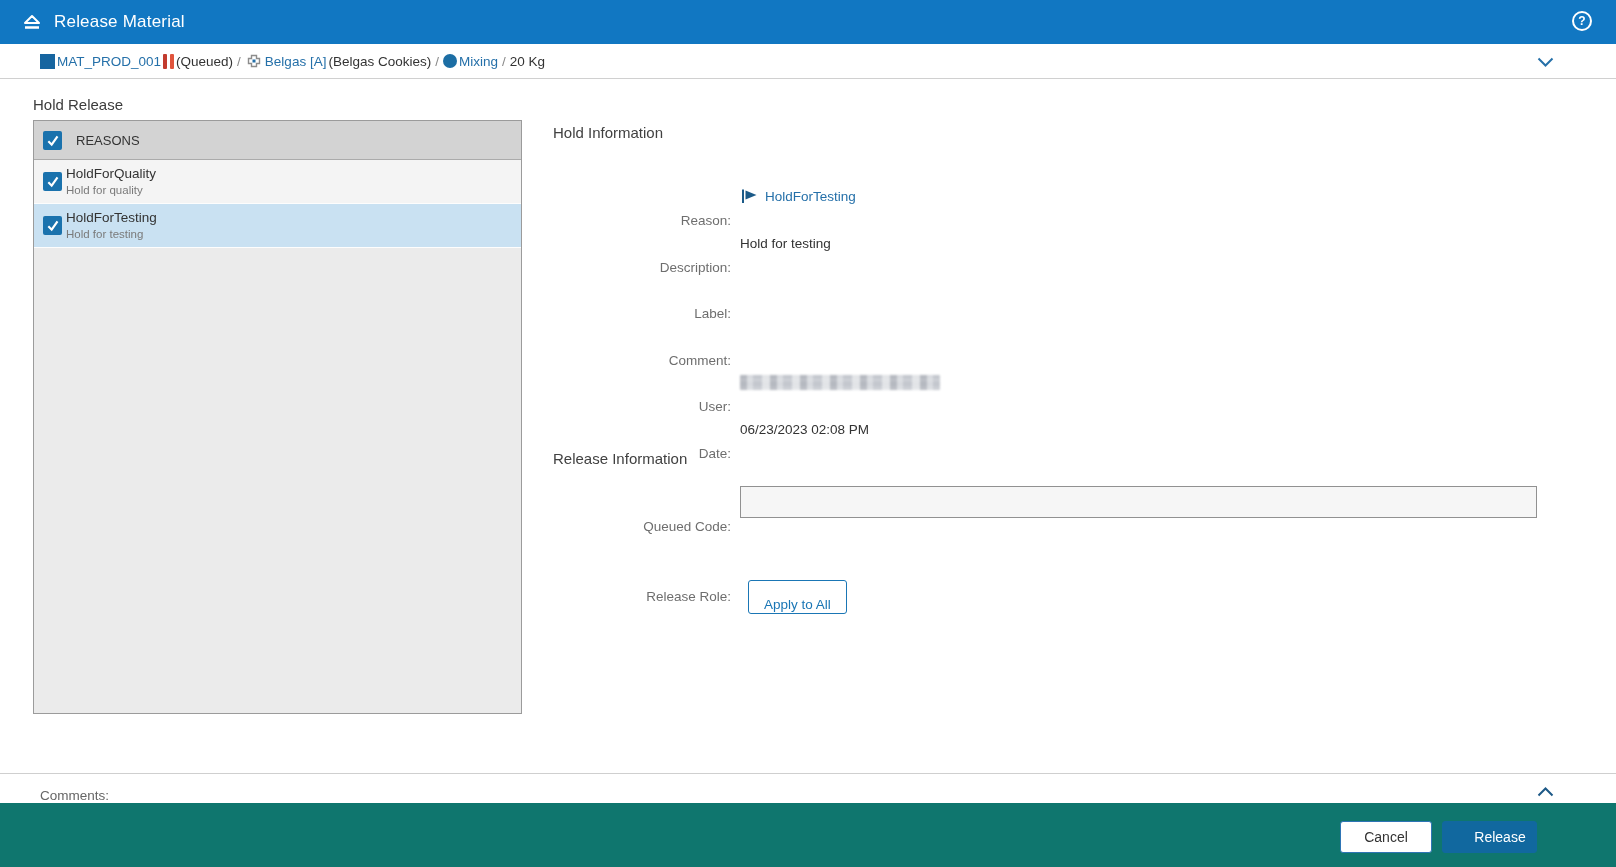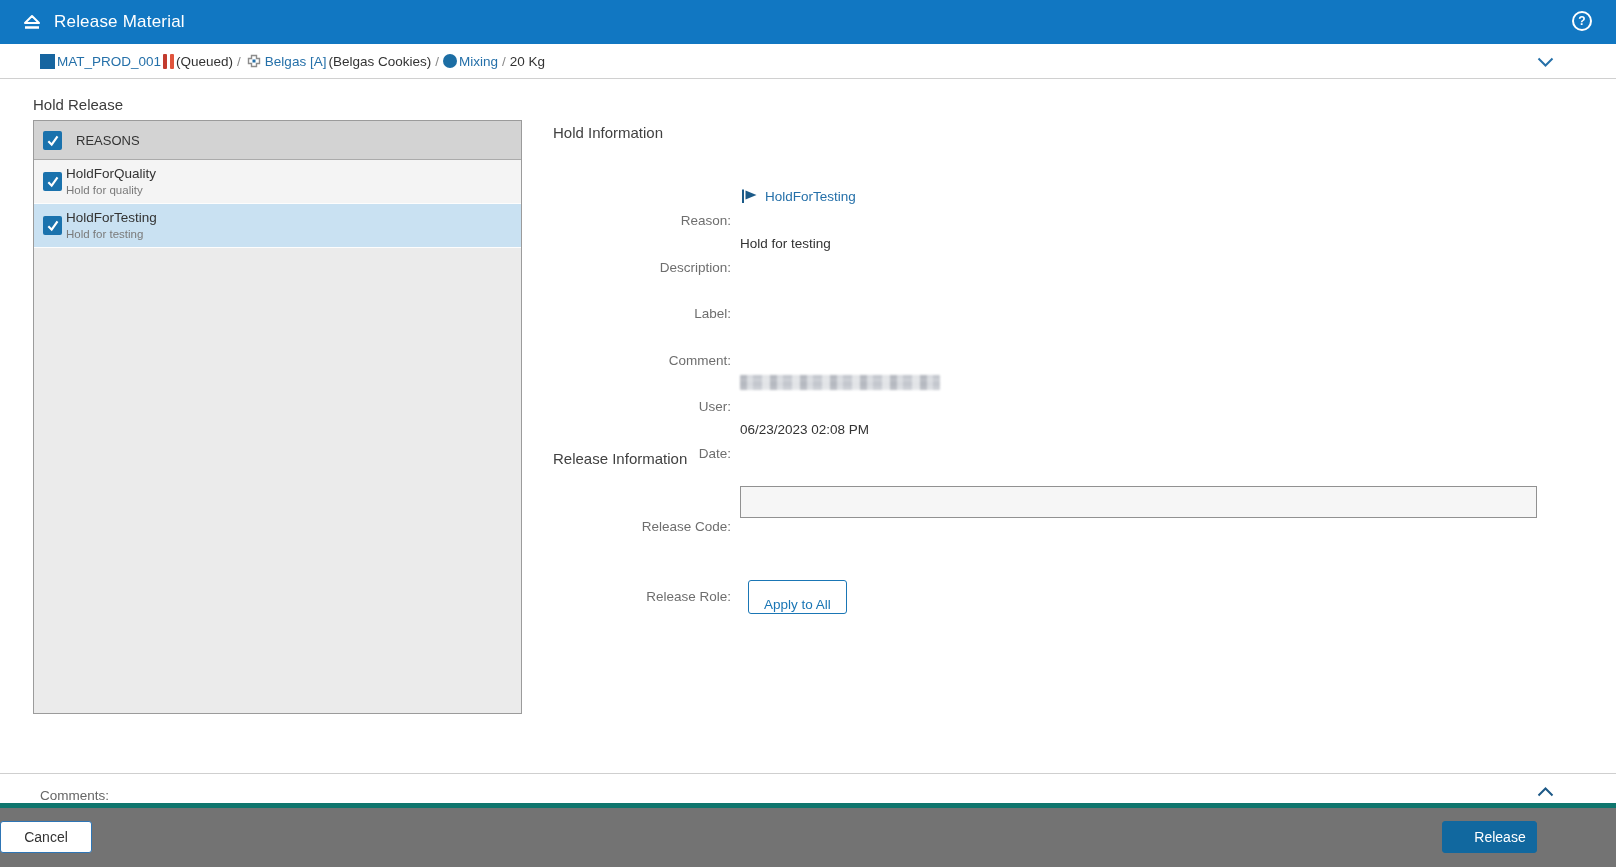--- a/index.html
+++ b/index.html
@@ -62,23 +62,23 @@
               font-size:13.5px;padding:0 8px;font-family:"Liberation Sans",sans-serif;}
   .apply-btn{position:absolute;left:748px;top:580px;height:31px;padding:16px 15px;background:#fff;
              border:1px solid #1a76b5;border-radius:3px;color:#1a76b5;font-size:13.5px;
              font-family:"Liberation Sans",sans-serif;cursor:pointer;}
 
   
   .comments-bar{position:absolute;left:0;right:0;top:773px;height:35px;background:#fff;
                 border-top:1px solid #cfcfcf;border-bottom:5px solid #0f766e;box-sizing:border-box;
                 display:flex;align-items:flex-end;padding-left:40px;color:#666;font-size:13.5px;}
   .cm-chevron{position:absolute;right:62px;top:11px;cursor:pointer;}
-  .footer{position:absolute;left:0;right:0;top:808px;bottom:0;background:#737373;
-          display:flex;justify-content:space-between;align-items:flex-start;
-          padding-top:13px;padding-right:79px;gap:18px;box-sizing:border-box;}
+  .footer{position:absolute;left:0;right:0;top:808px;bottom:0;background:#0f766e;
+          display:flex;justify-content:flex-end;align-items:flex-start;
+          padding-top:13px;padding-right:79px;gap:10px;box-sizing:border-box;}
   .btn{height:32px;border-radius:3px;font-size:14px;font-family:"Liberation Sans",sans-serif;cursor:pointer;}
   .btn-cancel{min-width:92px;background:#fff;border:1px solid #2e75b5;color:#333;}
   .btn-release{min-width:95px;background:#11689f;border:1px solid #11689f;color:#fff;padding-left:27px;}
 </style>
 </head>
 <body>
 
 <div class="app">
 
   <div class="header">
@@ -189,21 +189,21 @@
   </div>
 
   <div class="f-row" style="top:398px">
     <span class="f-label">Date:</span>
     <span class="f-value">06/23/2023 02:08 PM</span>
   </div>
 
   <div class="h-section" style="top:450px">Release Information</div>
 
   <div class="f-row" style="top:486px;height:32px">
-    <span class="f-label">Release Code:</span>
+    <span class="f-label">Queued Code:</span>
     <input class="code-input" type="text" value="" style="">
   </div>
 
   <div class="f-row" style="top:541px">
     <span class="f-label">Release Role:</span>
     <span class="f-value"></span>
   </div>
 
   <button class="apply-btn">Apply to All</button>
 

